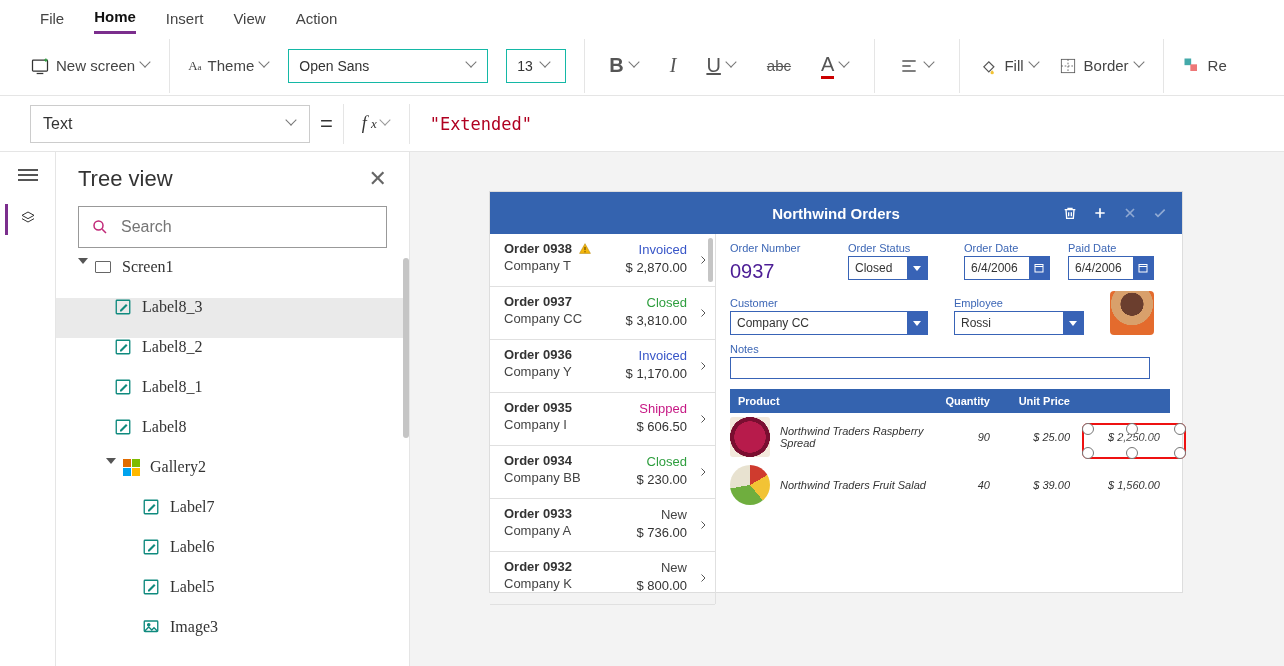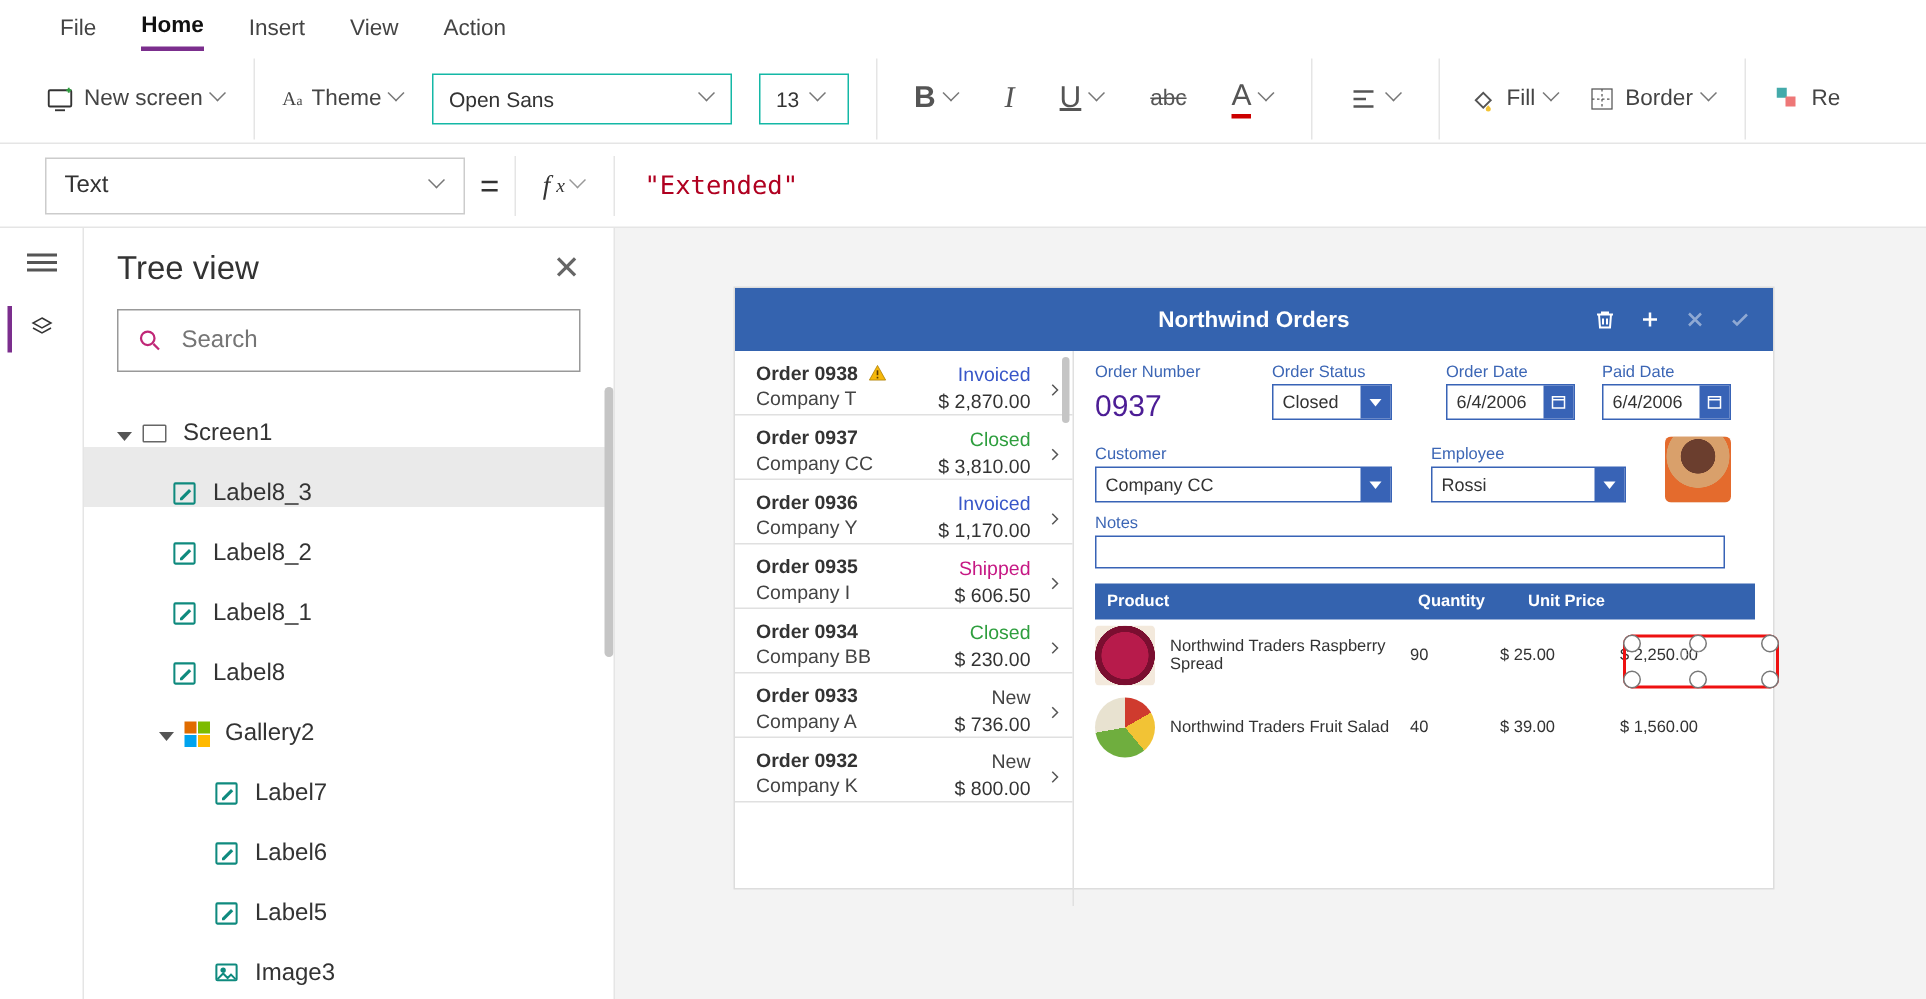--- a/index.html
+++ b/index.html
@@ -44,21 +44,21 @@
   
   .tree { width:354px; border-right:1px solid #e5e5e5; display:flex; flex-direction:column; }
   .tree-head { display:flex; align-items:center; justify-content:space-between; padding:14px 22px 8px 22px; font-size:22px;}
   .closeX { font-size:22px; color:#666; cursor:pointer; font-weight:300;}
   .search { margin:6px 22px 10px 22px; height:42px; border:1px solid #999;
             display:flex; align-items:center; gap:10px; padding:0 12px;}
   .search svg{width:18px;height:18px;color:#c02777;}
   .search input{border:none;outline:none;font-size:16px;flex:1;}
   .tree-body{overflow-y:auto; flex:1; position:relative;}
   .tree-body::after{content:"";position:absolute; right:0; top:0; width:6px; height:180px; background:#c5c5c5; border-radius:3px;}
-  .tnode{display:flex;align-items:flex-end;height:40px;font-size:16px;color:#333;}
+  .tnode{display:flex;align-items:flex-start;height:40px;font-size:16px;color:#333;font-family:Liberation Serif, serif;}
   .tnode .tri{width:10px;height:10px; margin:0 6px 0 10px; display:inline-block;}
   .tri.open::before{content:"";display:block;width:0;height:0;border-left:5px solid transparent;border-right:5px solid transparent;border-top:6px solid #555;}
   .tnode .ic{width:18px;height:18px;margin-right:10px;display:inline-flex;align-items:center;justify-content:center;}
   .tnode.sel{background:#eaeaea;}
   .sq{width:16px;height:12px;border:1.5px solid #666;border-radius:1px;}
   .pen svg{width:18px;height:18px;color:#0f8a7e;}
   .gal{display:inline-grid;grid-template-columns:repeat(2,8px);grid-template-rows:repeat(2,8px);gap:1px;}
   .gal span:nth-child(1){background:#e06c00;}
   .gal span:nth-child(2){background:#7dbb00;}
   .gal span:nth-child(3){background:#00a3ee;}
@@ -74,21 +74,21 @@
   .app-title{position:absolute;left:0;right:0;text-align:center;font-weight:700;font-size:15px;}
   .app-icons{margin-left:auto;display:flex;align-items:center;gap:14px;padding-right:14px;color:#fff;}
   .app-icons svg{width:16px;height:16px;}
   .muted{opacity:0.45;}
 
   .app-body{display:flex;height:calc(100% - 30px);}
 
   
   .olist{width:232px;border-right:1px solid #e0e0e0; position:relative;}
   .olist::after{content:"";position:absolute;right:2px;top:4px;width:5px;height:44px;background:#c5c5c5;border-radius:3px;}
-  .orow{height:43px;border-bottom:1px solid #e0e0e0;padding:7px 10px 0 14px;position:relative;}
+  .orow{height:53px;border-bottom:1px solid #e0e0e0;padding:7px 10px 0 14px;position:relative;}
   .orow .onum{font-weight:700;font-size:13px;display:flex;align-items:center;gap:6px;}
   .orow .ocomp{font-size:13px;color:#444;margin-top:2px;}
   .orow .ostat{position:absolute;right:28px;top:8px;font-size:13px;}
   .orow .oprice{position:absolute;right:28px;top:26px;font-size:13px;}
   .orow .oarr{position:absolute;right:6px;top:18px;color:#555;}
   .s-inv{color:#3856c8;} .s-closed{color:#2e9e3e;} .s-ship{color:#c61884;} .s-new{color:#444;}
   .warn{width:14px;height:13px;}
 
   
   .detail{flex:1;padding:8px 12px 0 14px;font-size:11px;color:#3c66b5; position:relative;}
@@ -97,22 +97,22 @@
   .finp{height:24px;border:1px solid #3863b6;background:#fff;color:#333;font-size:12px;padding:0 6px;display:flex;align-items:center;justify-content:space-between;}
   .finp .dd{width:20px;height:100%;background:#3863b6;margin-right:-6px;display:flex;align-items:center;justify-content:center;}
   .finp .dd::before{content:"";width:0;height:0;border-left:4px solid transparent;border-right:4px solid transparent;border-top:5px solid #fff;}
   .date-ic{width:20px;height:100%;background:#3863b6;margin-right:-6px;display:flex;align-items:center;justify-content:center;}
   .date-ic svg{width:12px;height:12px;color:#fff;}
   .avatar{width:44px;height:44px;border-radius:4px;background:radial-gradient(circle at 50% 30%, #6b3e2e 0 30%, #d9a06b 31% 55%, transparent 56%), linear-gradient(#e46b2d,#e46b2d); background-color:#d9c7a8;}
 
   
   .lhead{height:24px;background:#3463af;color:#fff;display:grid;grid-template-columns: 1fr 70px 80px 90px; align-items:center;font-size:11px;font-weight:700;padding-left:8px;}
   .lhead span:nth-child(2),.lhead span:nth-child(3),.lhead span:nth-child(4){text-align:right;padding-right:10px;}
-  .lrow{display:grid;grid-template-columns: 44px 1fr 60px 80px 90px;align-items:center;height:48px;font-size:11px;color:#333;}
-  .lrow span{padding-right:10px;}
+  .lrow{display:grid;grid-template-columns: 44px 1fr 60px 80px 90px;align-items:center;height:48px;font-size:11px;color:#333;font-style:italic;}
+  .lrow span{padding-right:10px;text-align:right;}
   .lrow .pname{text-align:left;padding-left:6px;}
   .thumb{width:40px;height:40px;border-radius:3px;}
   .thumb.rasp{background:radial-gradient(circle at 50% 50%, #b71b4b 0 55%, #7a0e30 56% 70%, transparent 71%), #f3e9dc;}
   .thumb.salad{background:conic-gradient(#cf3b2e 0 60deg,#f2c335 60deg 140deg,#6fae3e 140deg 260deg,#e8e2d0 260deg 360deg); border-radius:50%;}
 
   
   .sel-box{position:absolute; right:-4px; top:189px; width:104px; height:36px; border:2px solid #e11; border-radius:6px; pointer-events:none;}
   .sel-handles{position:absolute; right:0px; top:193px; width:96px; height:28px; pointer-events:none;}
   .sel-handles i{position:absolute;width:12px;height:12px;border:1px solid #777;background:#fff;border-radius:50%;}
   .sel-handles i:nth-child(1){left:-4px;top:-4px;} .sel-handles i:nth-child(2){left:40px;top:-4px;} .sel-handles i:nth-child(3){right:-4px;top:-4px;}

